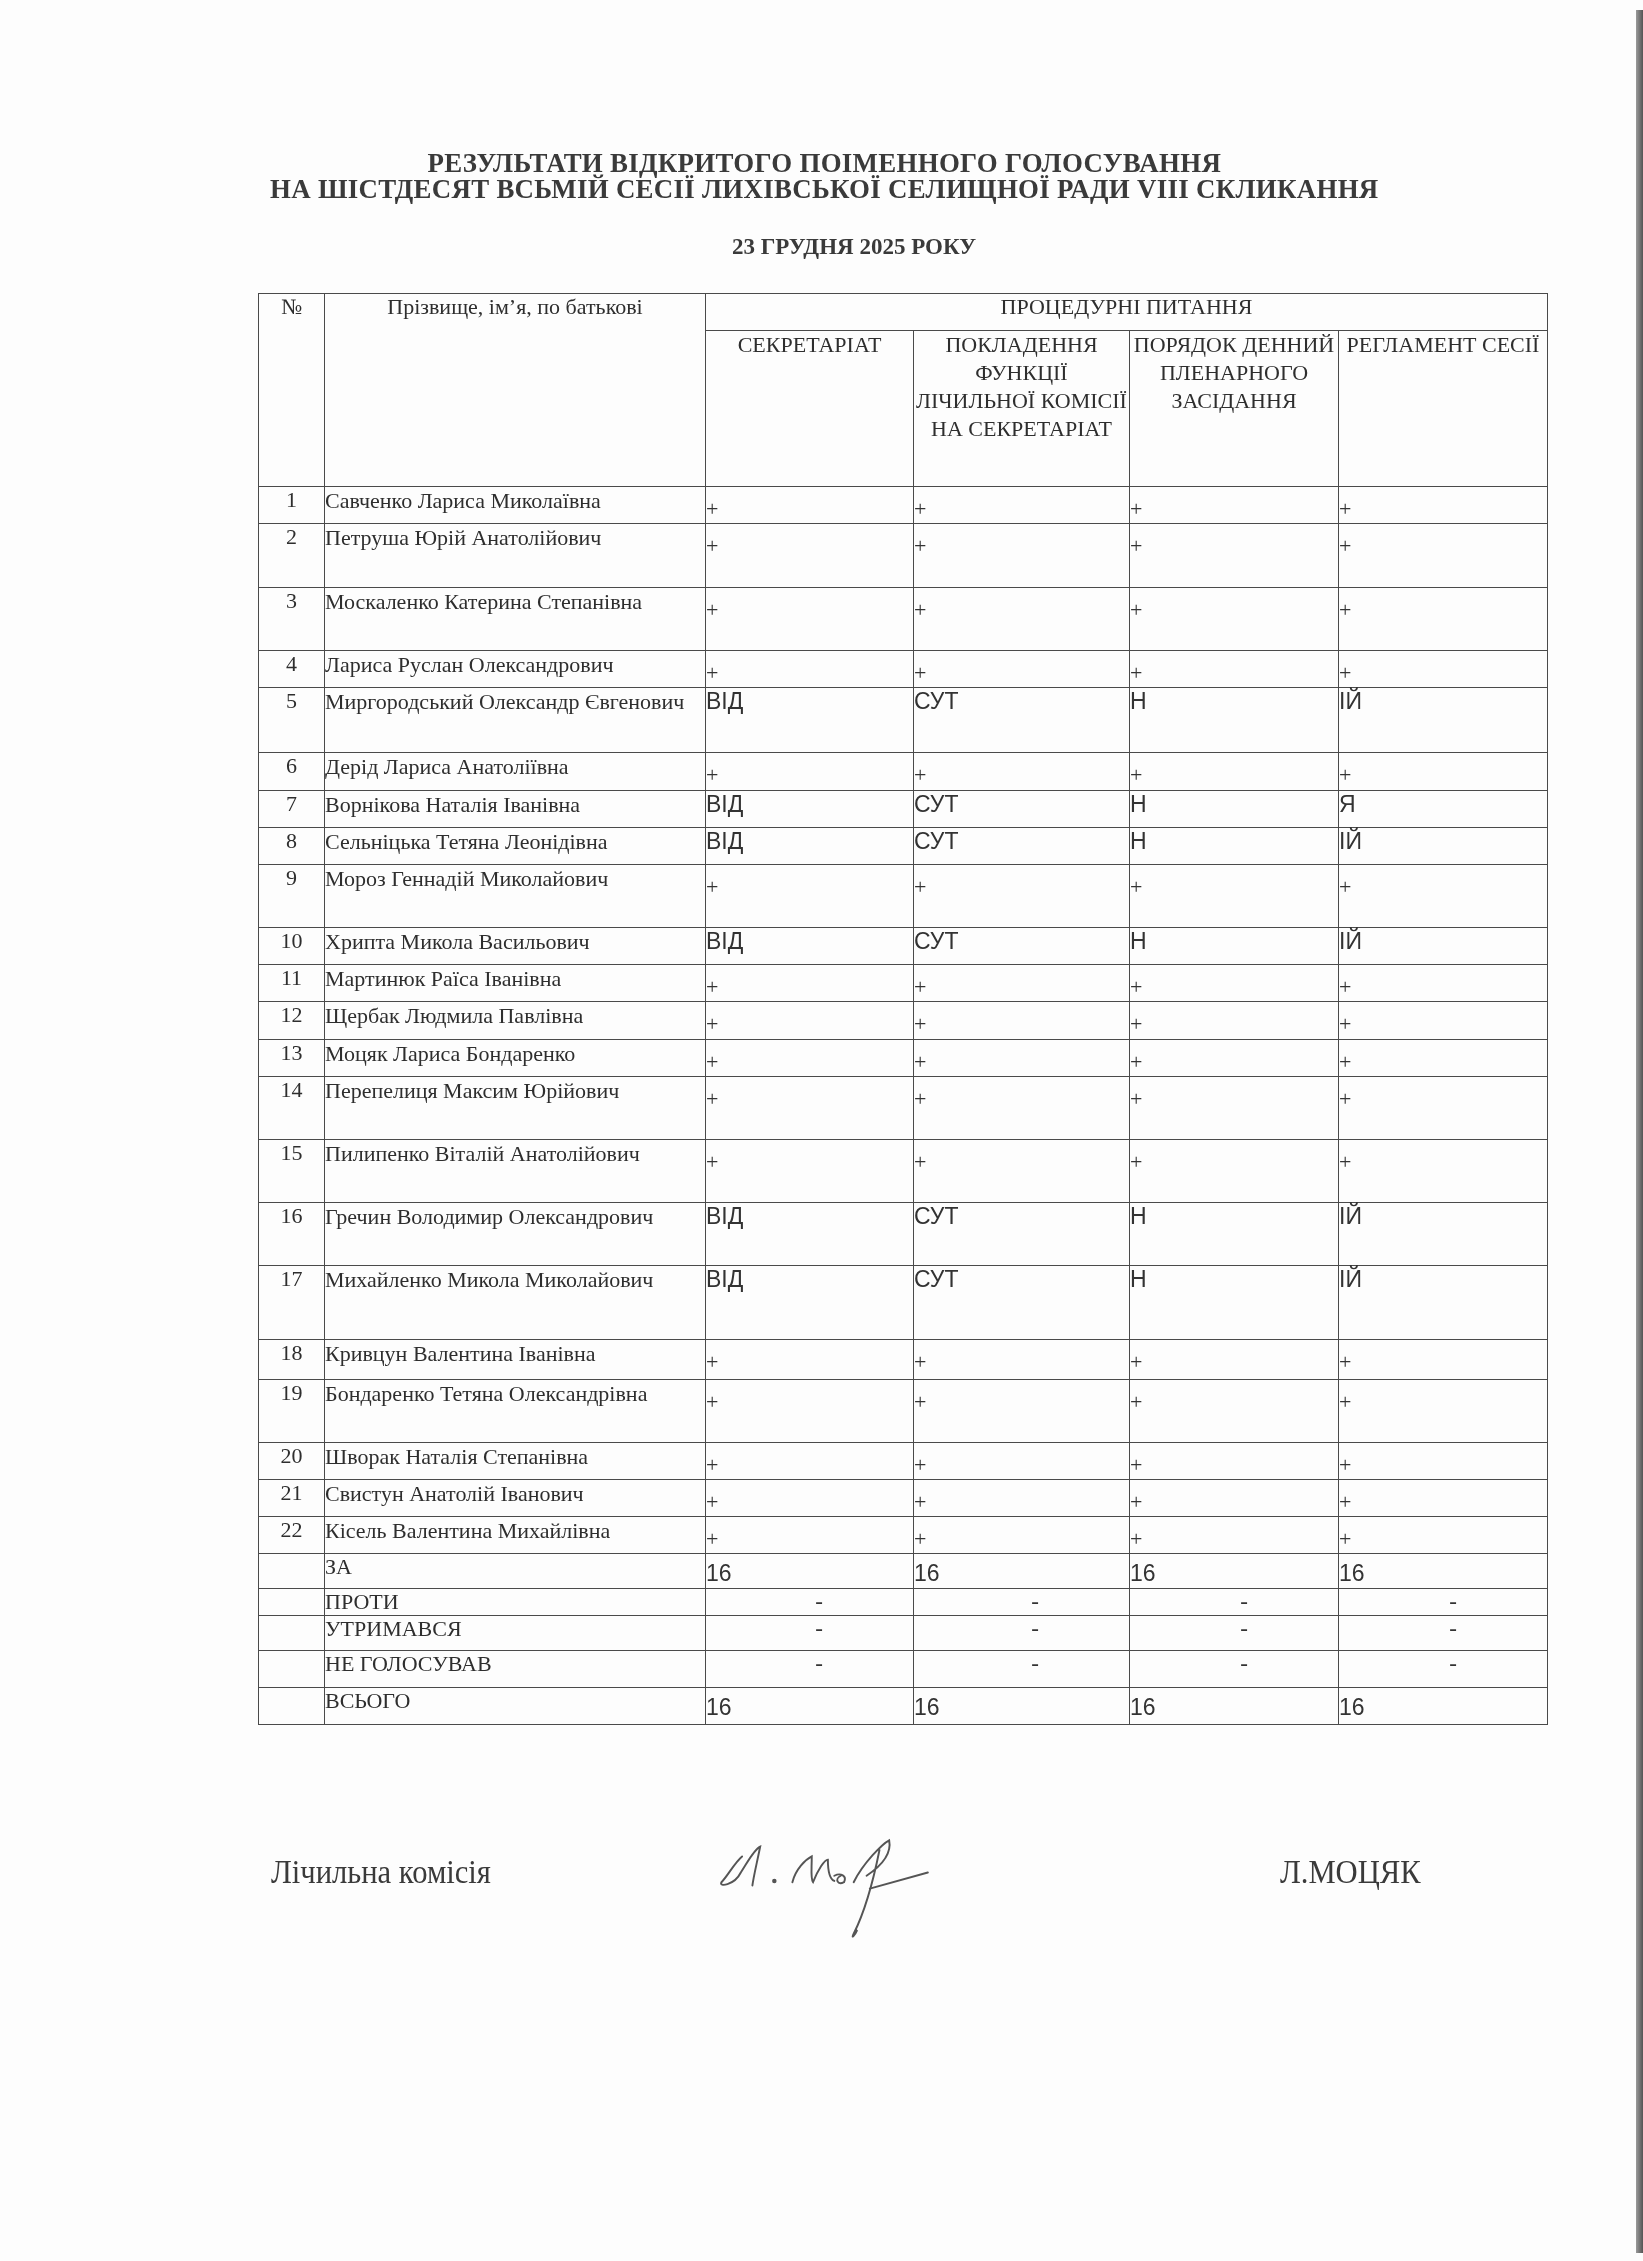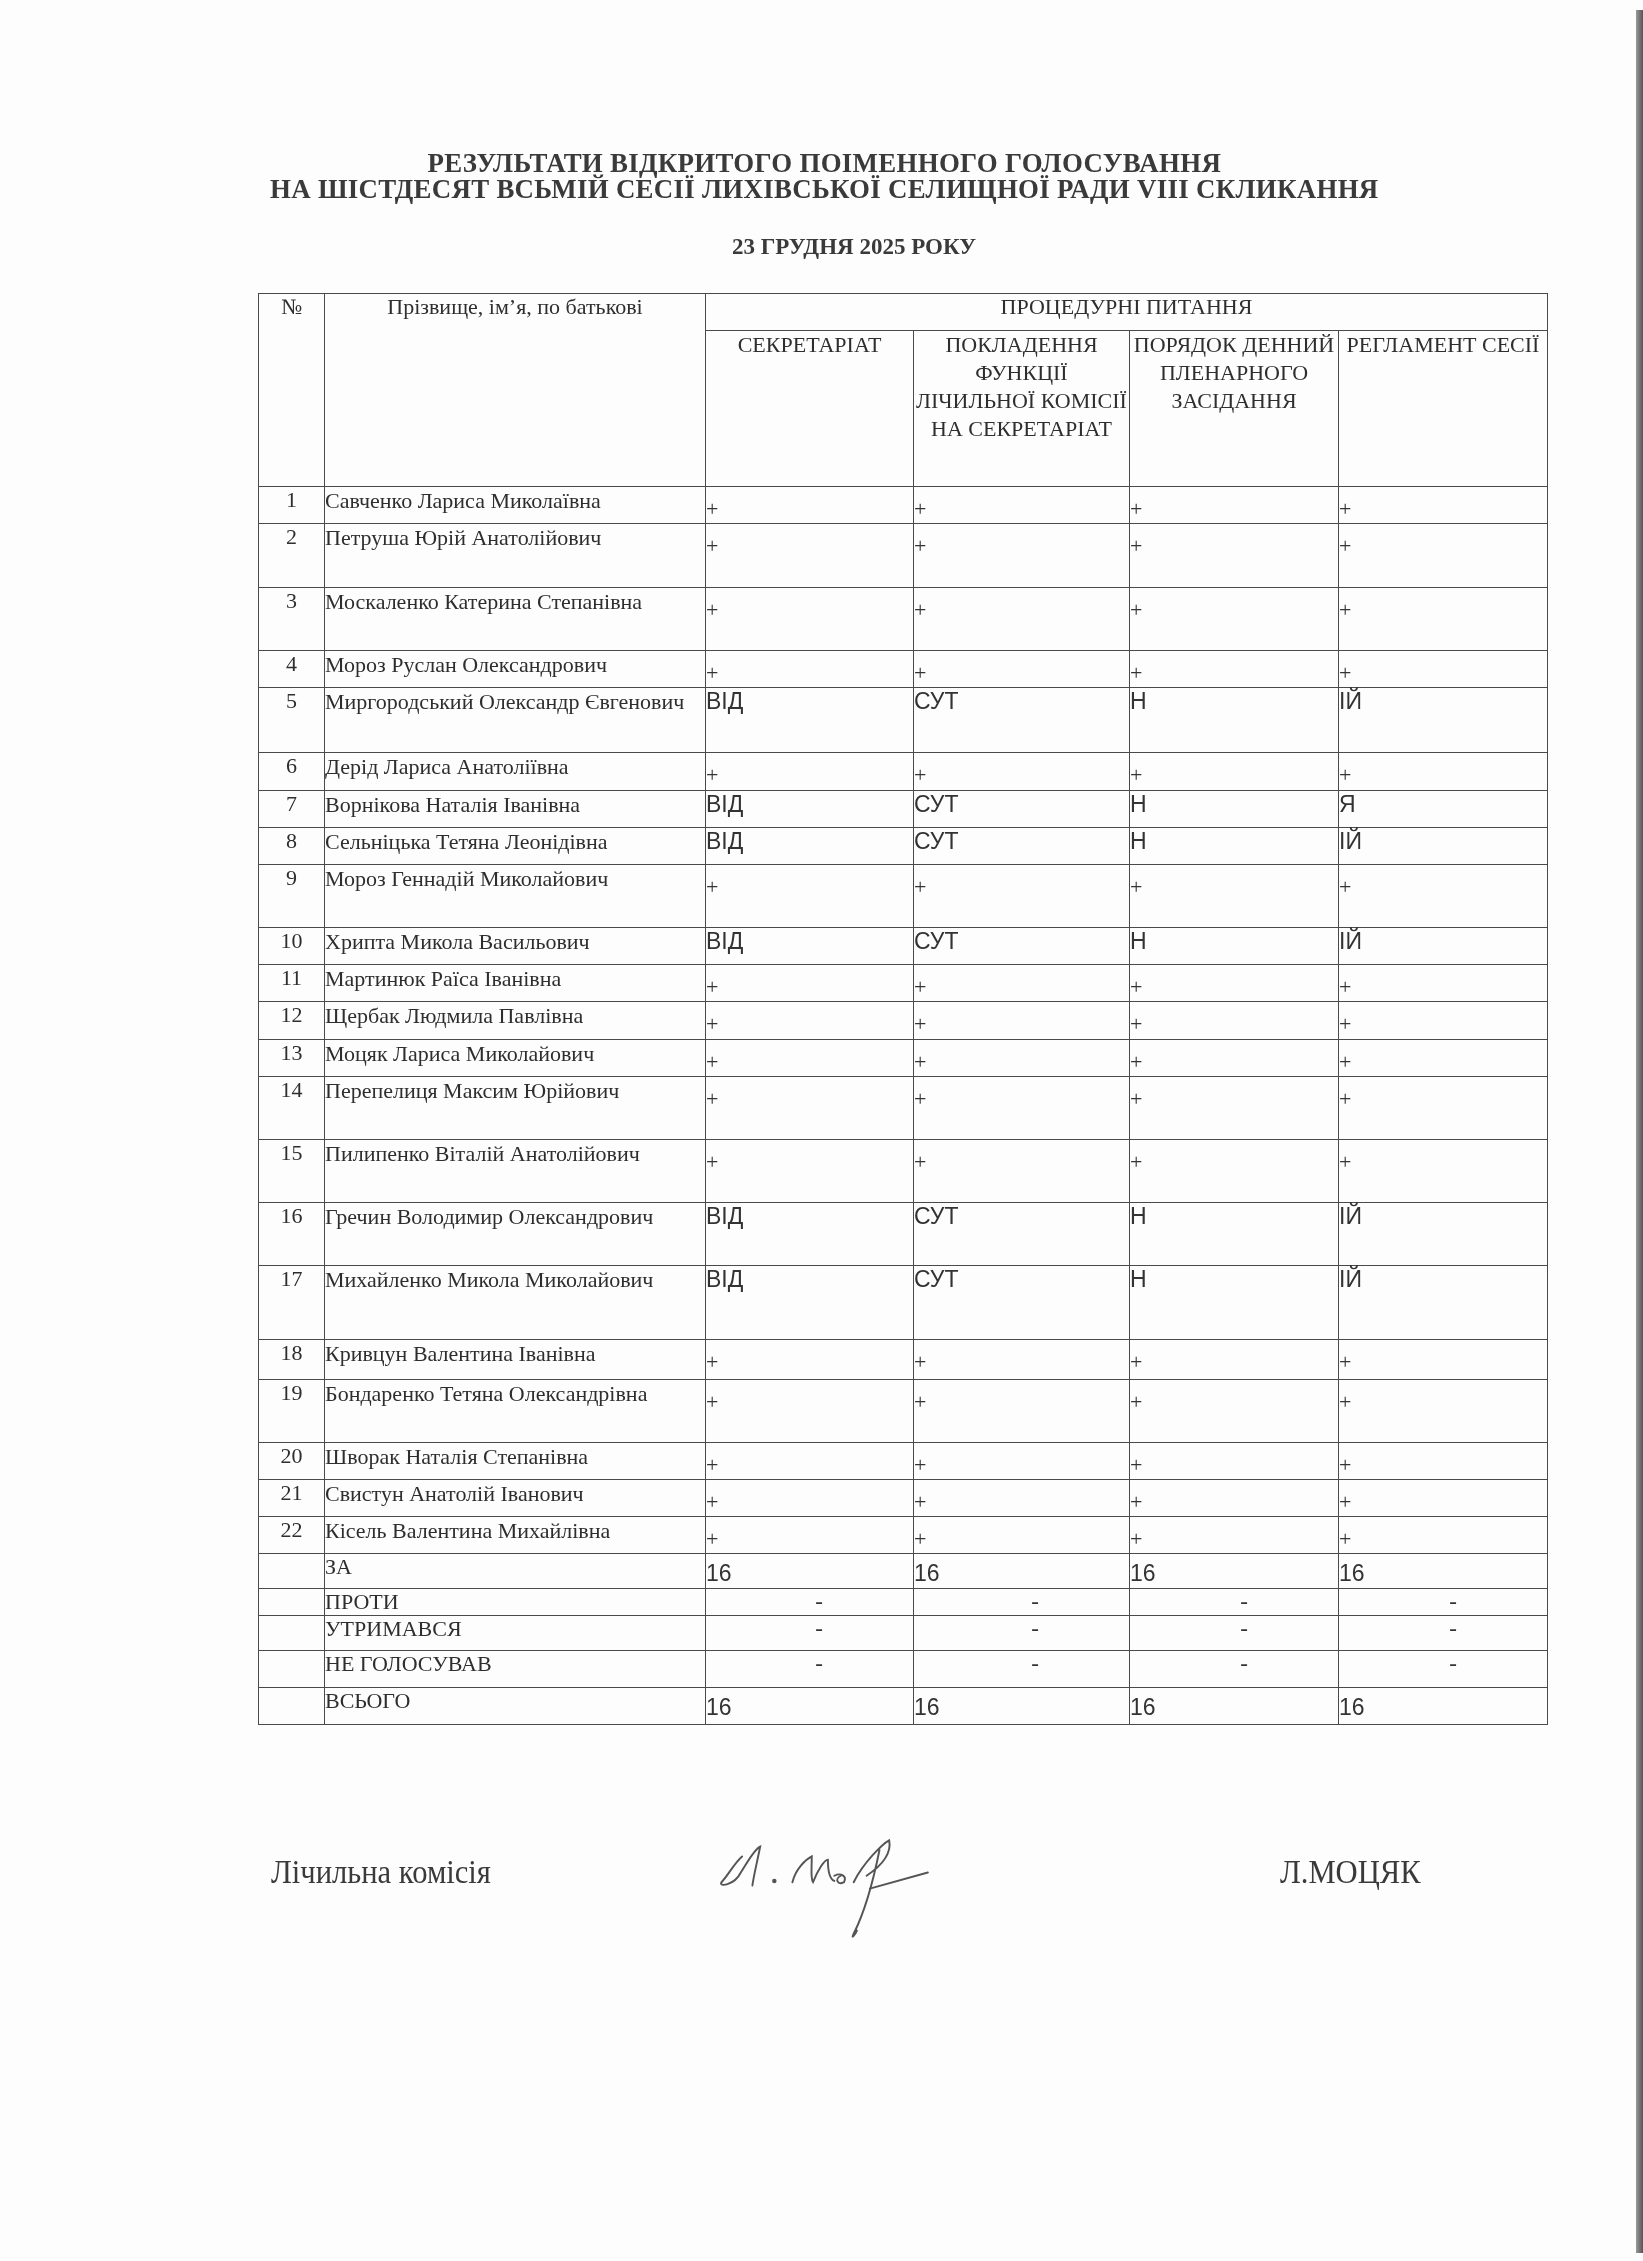--- a/index.html
+++ b/index.html
@@ -97,21 +97,21 @@
       <tr style="height: 63px;">
         <td class="num">3</td>
         <td class="name">Москаленко Катерина Степанівна</td>
         <td class="vote plus">+</td>
         <td class="vote plus">+</td>
         <td class="vote plus">+</td>
         <td class="vote plus">+</td>
       </tr>
       <tr style="height: 37px;">
         <td class="num">4</td>
-        <td class="name">Мороз Руслан Олександрович</td>
+        <td class="name">Лариса Руслан Олександрович</td>
         <td class="vote plus">+</td>
         <td class="vote plus">+</td>
         <td class="vote plus">+</td>
         <td class="vote plus">+</td>
       </tr>
       <tr style="height: 65px;">
         <td class="num">5</td>
         <td class="name">Миргородський Олександр Євгенович</td>
         <td class="vote">ВІД</td>
         <td class="vote">СУТ</td>
@@ -169,21 +169,21 @@
       <tr style="height: 38px; padding-left: 8px;">
         <td class="num">12</td>
         <td class="name">Щербак Людмила Павлівна</td>
         <td class="vote plus">+</td>
         <td class="vote plus">+</td>
         <td class="vote plus">+</td>
         <td class="vote plus">+</td>
       </tr>
       <tr style="height: 37px;">
         <td class="num">13</td>
-        <td class="name">Моцяк Лариса Миколайович</td>
+        <td class="name">Моцяк Лариса Бондаренко</td>
         <td class="vote plus">+</td>
         <td class="vote plus">+</td>
         <td class="vote plus">+</td>
         <td class="vote plus">+</td>
       </tr>
       <tr style="height: 63px;">
         <td class="num">14</td>
         <td class="name">Перепелиця Максим Юрійович</td>
         <td class="vote plus">+</td>
         <td class="vote plus">+</td>

